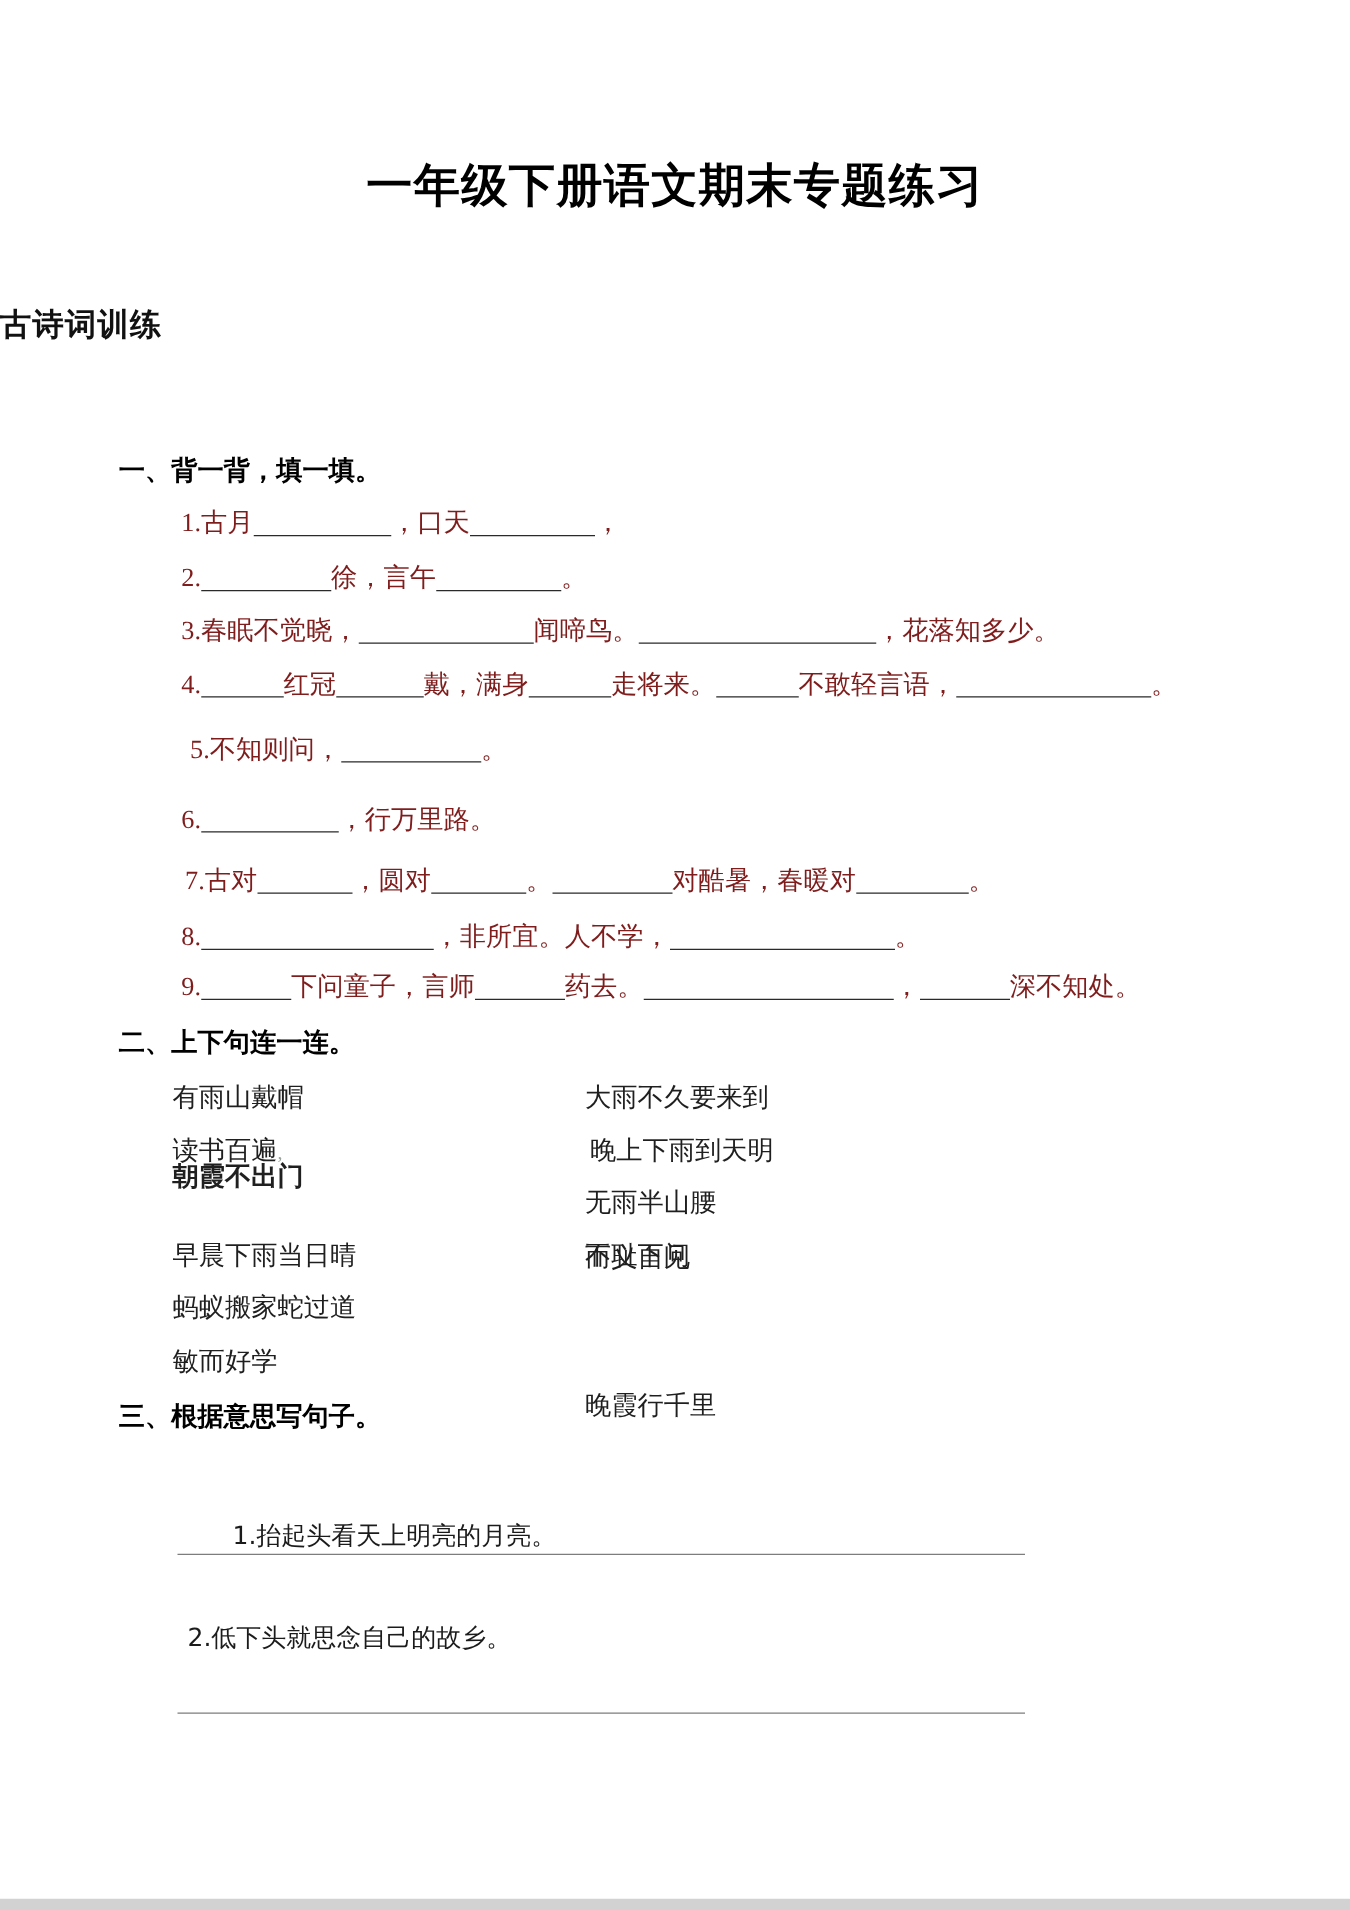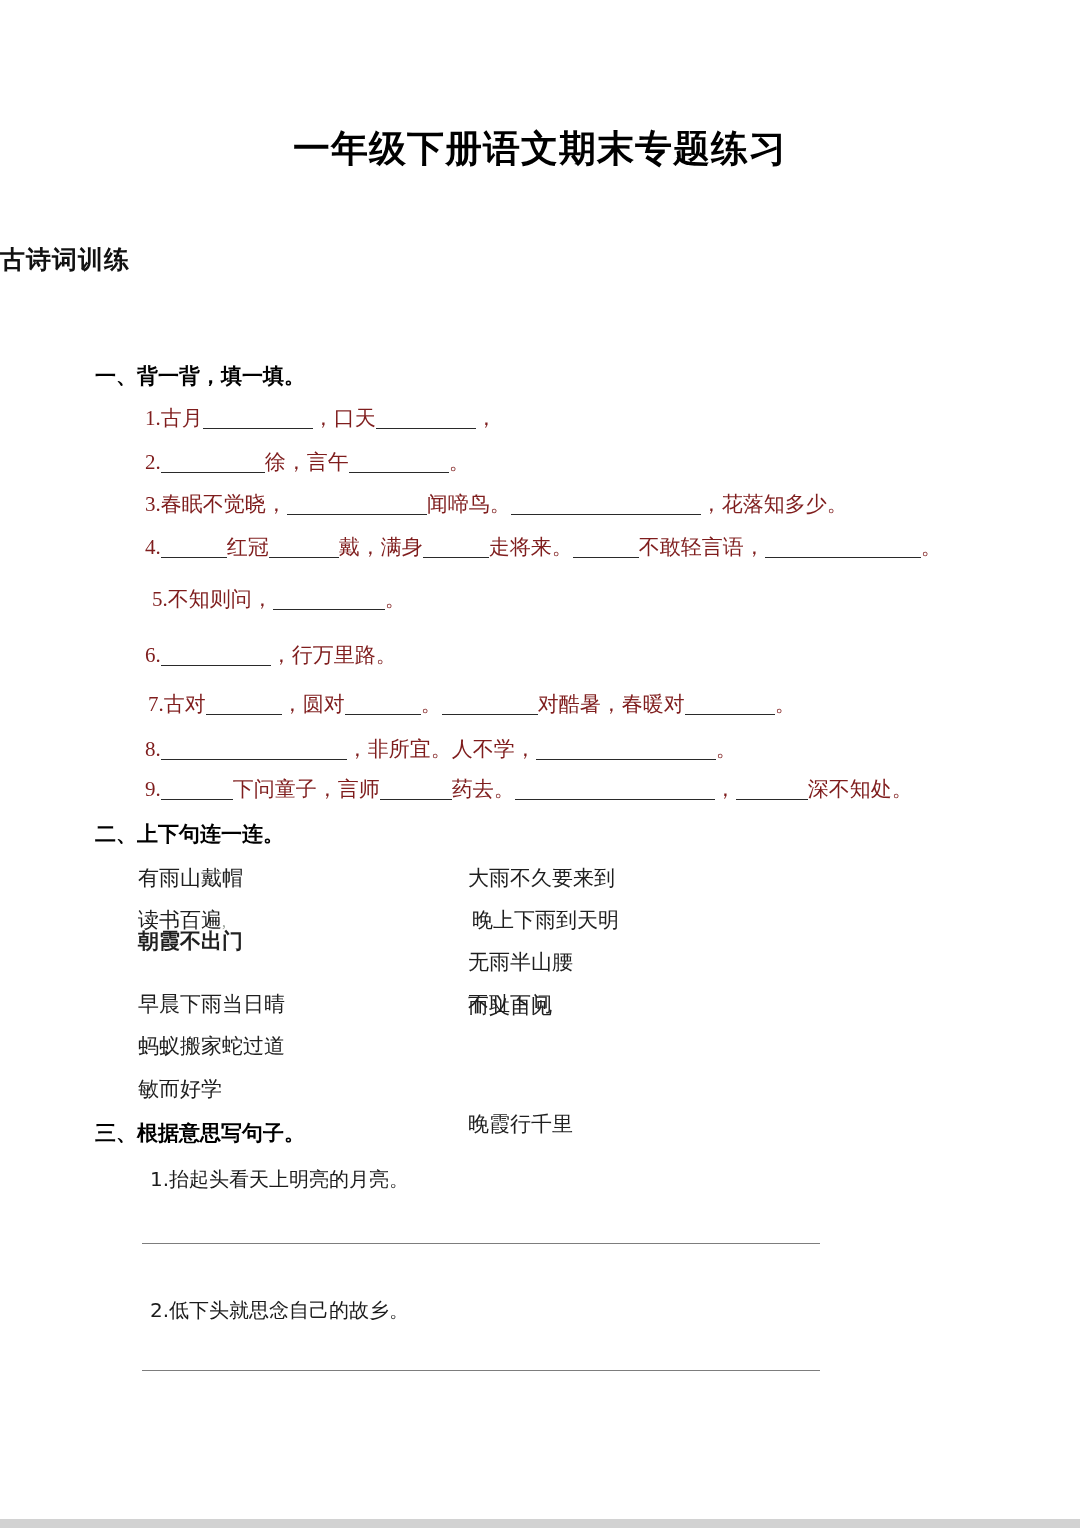--- a/index.html
+++ b/index.html
@@ -179,21 +179,21 @@
 
   <div class="match-right" style="top:864px;">大雨不久要来到</div>
   <div class="match-right" style="top:906px; left:472px;">晚上下雨到天明</div>
   <div class="match-right" style="top:948px;">无雨半山腰</div>
   <div class="match-right" style="top:990px;">不耻下问</div>
   <div class="match-right" style="top:992px;">而义自见</div>
   <div class="match-right" style="top:1110px;">晚霞行千里</div>
 
   <div class="sec-head" id="sec3-head">三、根据意思写句子。</div>
 
-  <div class="s3q" style="top:1166px;">1.抬起头看天上明亮的月亮。</div>
+  <div class="s3q" style="top:1215px;margin-left:36px;">1.抬起头看天上明亮的月亮。</div>
   <div class="answer-rule" style="top:1243px;"></div>
 
   <div class="s3q" style="top:1297px;">2.低下头就思念自己的故乡。</div>
   <div class="answer-rule" style="top:1370px;"></div>
 
 </div>
 
 <div class="page-edge"></div>
 
 </body></html>

